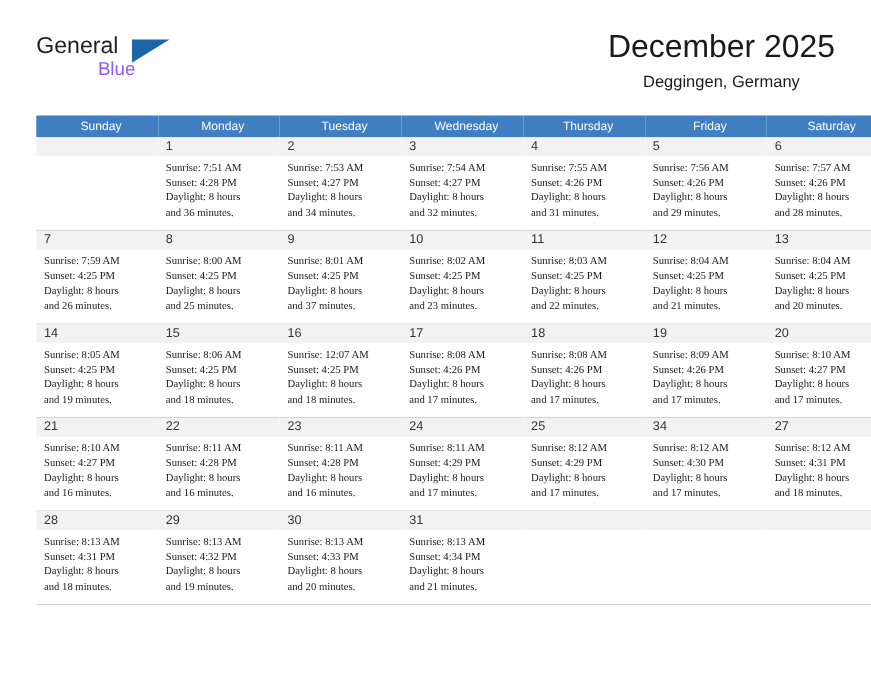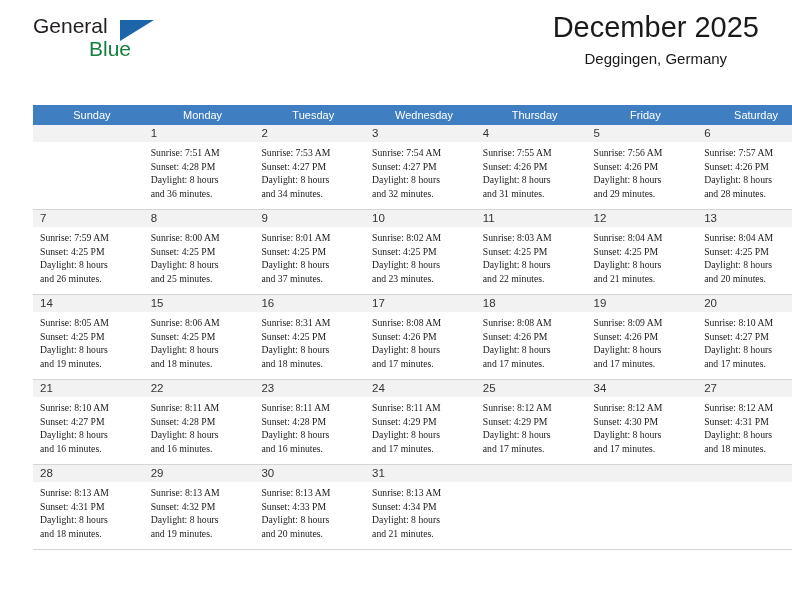--- a/index.html
+++ b/index.html
@@ -18,21 +18,21 @@
     position: relative;
     width: 792px;
     height: 612px;
     box-sizing: border-box;
   }
 
   
   .header {
     position: absolute;
     left: 33px;
-    top: 10px;
+    top: 26px;
     width: 726px;
     height: 72px;
   }
   .brand {
     position: absolute;
     left: 0;
     top: 4px;
     width: 220px;
     height: 62px;
   }
@@ -42,22 +42,22 @@
     top: 0;
     font-size: 21px;
     letter-spacing: 0px;
     color: #231f20;
     font-family: "Liberation Sans", sans-serif;
   }
   .brand-line2 {
     position: absolute;
     left: 56px;
     top: 23px;
-    font-size: 21px;
-    color: #15803d;
+    font-size: 17px;
+    color: #8b5cf6;
     font-family: "Liberation Sans", sans-serif;
   }
   .brand-triangle {
     position: absolute;
     left: 87px;
     top: 6px;
     width: 0;
     height: 0;
     border-left: 34px solid #1b65a8;
     border-bottom: 21px solid transparent;
@@ -359,21 +359,21 @@
                 <div>Sunset: 4:25 PM</div>
                 <div>Daylight: 8 hours</div>
                 <div>and 18 minutes.</div>
               </div>
             </div>
           </td>
         <td>
             <div class="cell-inner">
               <div class="daynum-bar">16</div>
               <div class="cell-lines">
-                <div>Sunrise: 8:31 AM</div>
+                <div>Sunrise: 12:07 AM</div>
                 <div>Sunset: 4:25 PM</div>
                 <div>Daylight: 8 hours</div>
                 <div>and 18 minutes.</div>
               </div>
             </div>
           </td>
         <td>
             <div class="cell-inner">
               <div class="daynum-bar">17</div>
               <div class="cell-lines">

